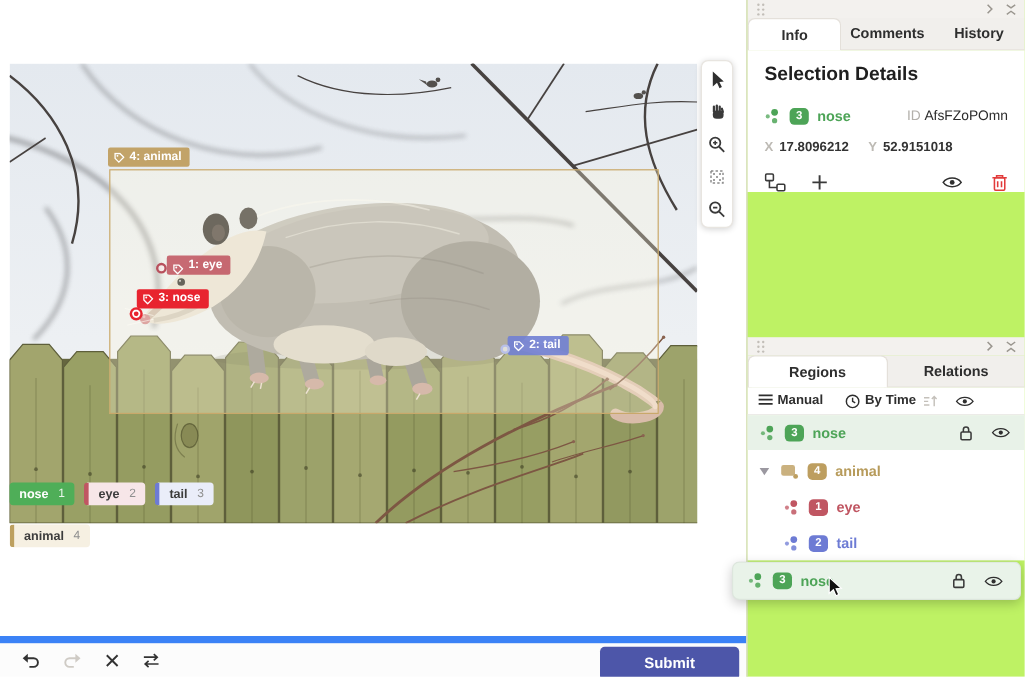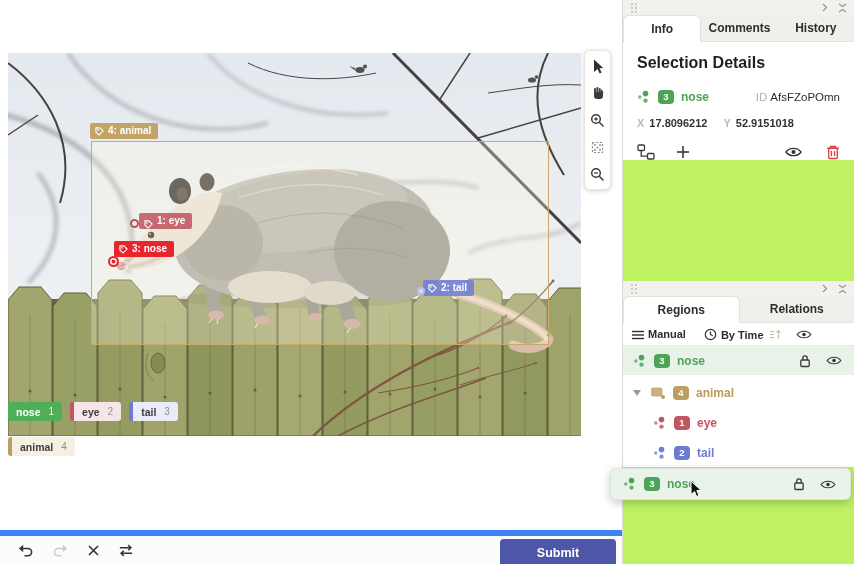--- a/index.html
+++ b/index.html
@@ -79,21 +79,21 @@
 
   .badge { min-width:16px; height:14px; border-radius:4px; color:#fff; font-size:9.5px; font-weight:700;
            text-align:center; line-height:14px; padding:0 3px; display:inline-block; }
   .badge.g { background:#4da457; } .badge.r { background:#c05662; } .badge.b { background:#6d7bd4; } .badge.t { background:#bd9e5f; }
   .rlabel { font-size:12px; font-weight:700; margin-left:7px; }
   .rlabel.g { color:#4da457; } .rlabel.r { color:#c05662; } .rlabel.b { color:#6d7bd4; } .rlabel.t { color:#b79b5b; }
   .kicon { display:inline-flex; margin-right:7px; }
 
   .regions-toolbar { height:23px; display:flex; align-items:center; padding:0 9px; border-bottom:1px solid #ecebe8;
                      font-size:11px; font-weight:700; color:#2e2e2e; gap:5px; background:#fff; }
-  .rt-group { display:inline-flex; align-items:flex-end; gap:4px; }
+  .rt-group { display:inline-flex; align-items:flex-start; gap:4px; }
   .reg-list { background:#fff; }
   .reg-row { height:29px; display:flex; align-items:center; padding:0 12px 0 10px; font-size:12px; }
   .reg-row.selected { background:#e8f2e8; }
   .reg-row .right-icons { margin-left:auto; display:flex; align-items:center; gap:15px; }
   .reg-row .caret { width:0; height:0; border-left:4.5px solid transparent; border-right:4.5px solid transparent;
                     border-top:6px solid #9b98a0; margin-right:9px; }
   .reg-row.child { padding-left:30px; }
 
   .ghost-row { position:absolute; left:610px; top:468px; width:241px; height:32px; background:#e9f3e9;
                border:1px solid rgba(0,0,0,.05); border-radius:6px; box-shadow:0 3px 10px rgba(0,0,0,.22);

